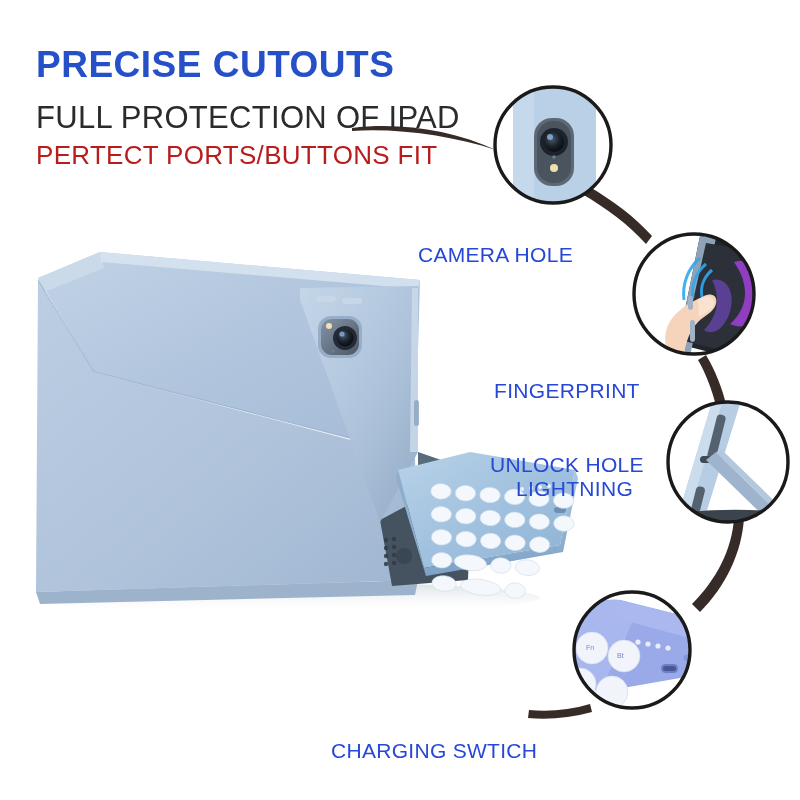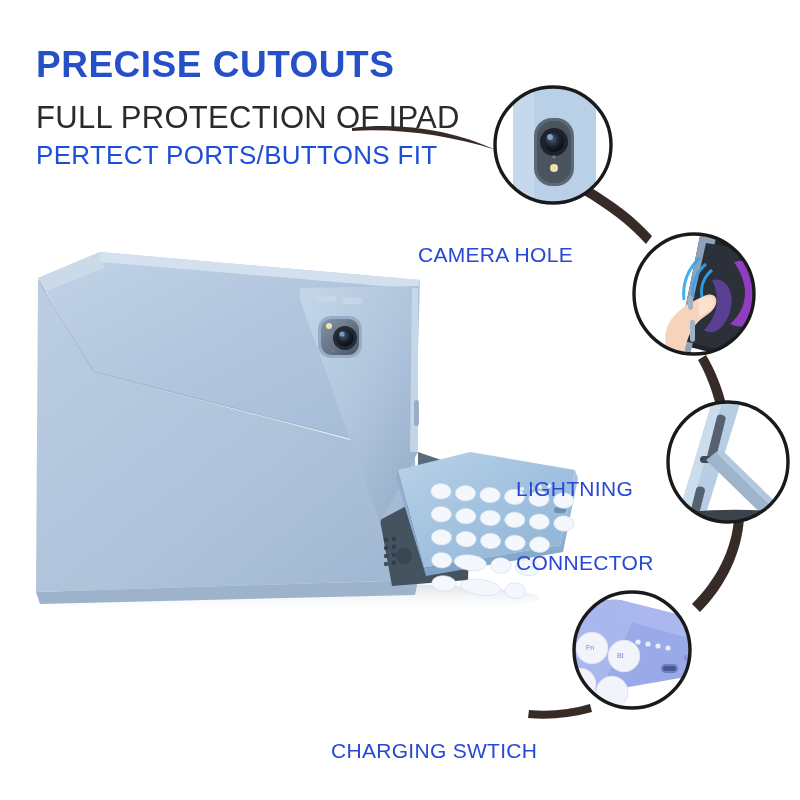--- a/index.html
+++ b/index.html
@@ -19,21 +19,21 @@
     color:#2550c8; white-space:nowrap;
   }
   .sub1 {
     position:absolute; left:36px; top:100px;
     font-size:31px; font-weight:400; letter-spacing:0.3px;
     color:#2b2b2b; white-space:nowrap;
   }
   .sub2 {
     position:absolute; left:36px; top:140px;
     font-size:26px; font-weight:400; letter-spacing:0.3px;
-    color:#1d4ed8; white-space:nowrap;
+    color:#b91c1c; white-space:nowrap;
   }
 
   
   .label {
     position:absolute;
     color:#2747d6;
     font-size:21px;
     font-weight:400;
     letter-spacing:0.3px;
     line-height:1.18;
@@ -329,24 +329,27 @@
       <circle cx="632" cy="650" r="58" fill="none" stroke="#1a1a1a" stroke-width="3.4"></circle>
     </g>
   </svg>
 
   <div class="title">PRECISE CUTOUTS</div>
   <div class="sub1">FULL PROTECTION OF IPAD</div>
   <div class="sub2">PERTECT PORTS/BUTTONS FIT</div>
 
   <div class="label lbl-camera">CAMERA HOLE</div>
 
+  <div class="label lbl-fingerprint">
+    <div>FINGERPRINT</div>
+    <div>UNLOCK HOLE</div>
+  </div>
 
   <div class="label lbl-lightning">
     <div>LIGHTNING</div>
-    <div>CONNECTOR</div>
   </div>
 
   <div class="label lbl-keyboard">
     <div>CHARGING SWTICH</div>
     <div>AND CHARGING PORT</div>
   </div>
 
 </div>
 
 </body></html>

